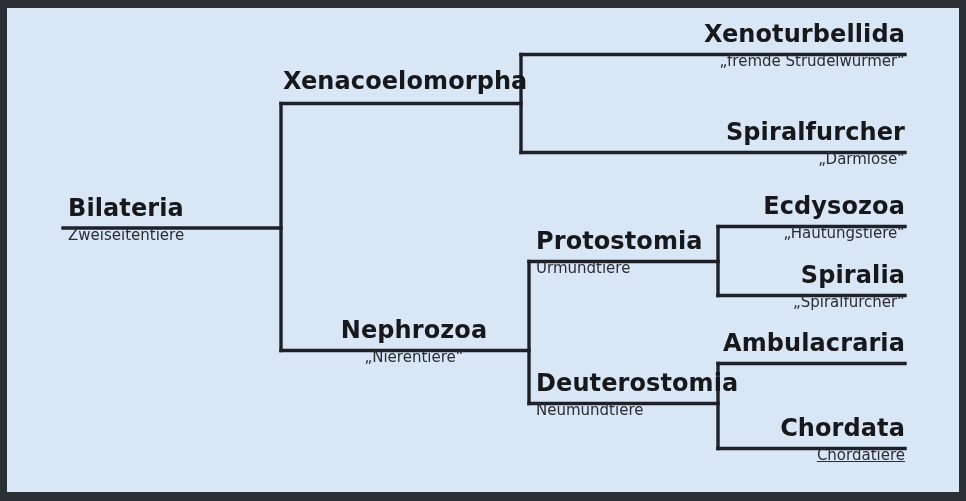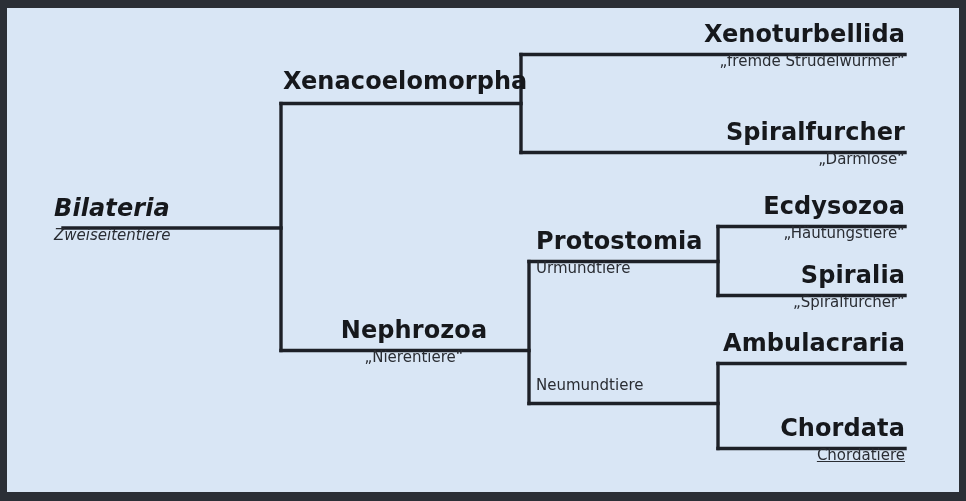--- a/index.html
+++ b/index.html
@@ -88,21 +88,21 @@
       <line x1="718" y1="226.5" x2="718" y2="295.5"></line>
       <line x1="718" y1="226.5" x2="905" y2="226.5"></line>
       <line x1="718" y1="295.5" x2="905" y2="295.5"></line>
 
       <line x1="718" y1="363.5" x2="718" y2="448.5"></line>
       <line x1="718" y1="363.5" x2="905" y2="363.5"></line>
       <line x1="718" y1="448.5" x2="905" y2="448.5"></line>
     </g>
   </svg>
 
-  <div class="taxon align-left" style="left:54px; top:196px; width:220px;font-style:italic;">
+  <div class="taxon align-left" style="left:68px; top:196px; width:220px;">
     <div class="sci">Bilateria</div>
     <div class="ger" style="margin-top:7px;">Zweiseitentiere</div>
   </div>
 
   <div class="taxon align-center" style="left:283px; top:69px; width:238px;">
     <div class="sci">Xenacoelomorpha</div>
   </div>
 
   <div class="taxon align-right" style="left:600px; top:22px; width:305px;">
     <div class="sci">Xenoturbellida</div>
@@ -128,20 +128,21 @@
     <div class="sci">Ecdysozoa</div>
     <div class="ger" style="margin-top:7px;">„Häutungstiere“</div>
   </div>
 
   <div class="taxon align-right" style="left:640px; top:263px; width:265px;">
     <div class="sci">Spiralia</div>
     <div class="ger" style="margin-top:7px;">„Spiralfurcher“</div>
   </div>
 
   <div class="taxon align-left" style="left:536px; top:371px; width:200px;">
+    <div class="sci">Deuterostomia</div>
     <div class="ger" style="margin-top:7px;">Neumundtiere</div>
   </div>
 
   <div class="taxon align-right" style="left:640px; top:331px; width:265px;">
     <div class="sci">Ambulacraria</div>
   </div>
 
   <div class="taxon align-right" style="left:640px; top:416px; width:265px;">
     <div class="sci">Chordata</div>
     <div class="ger" style="margin-top:7px;text-decoration:underline;">Chordatiere</div>

